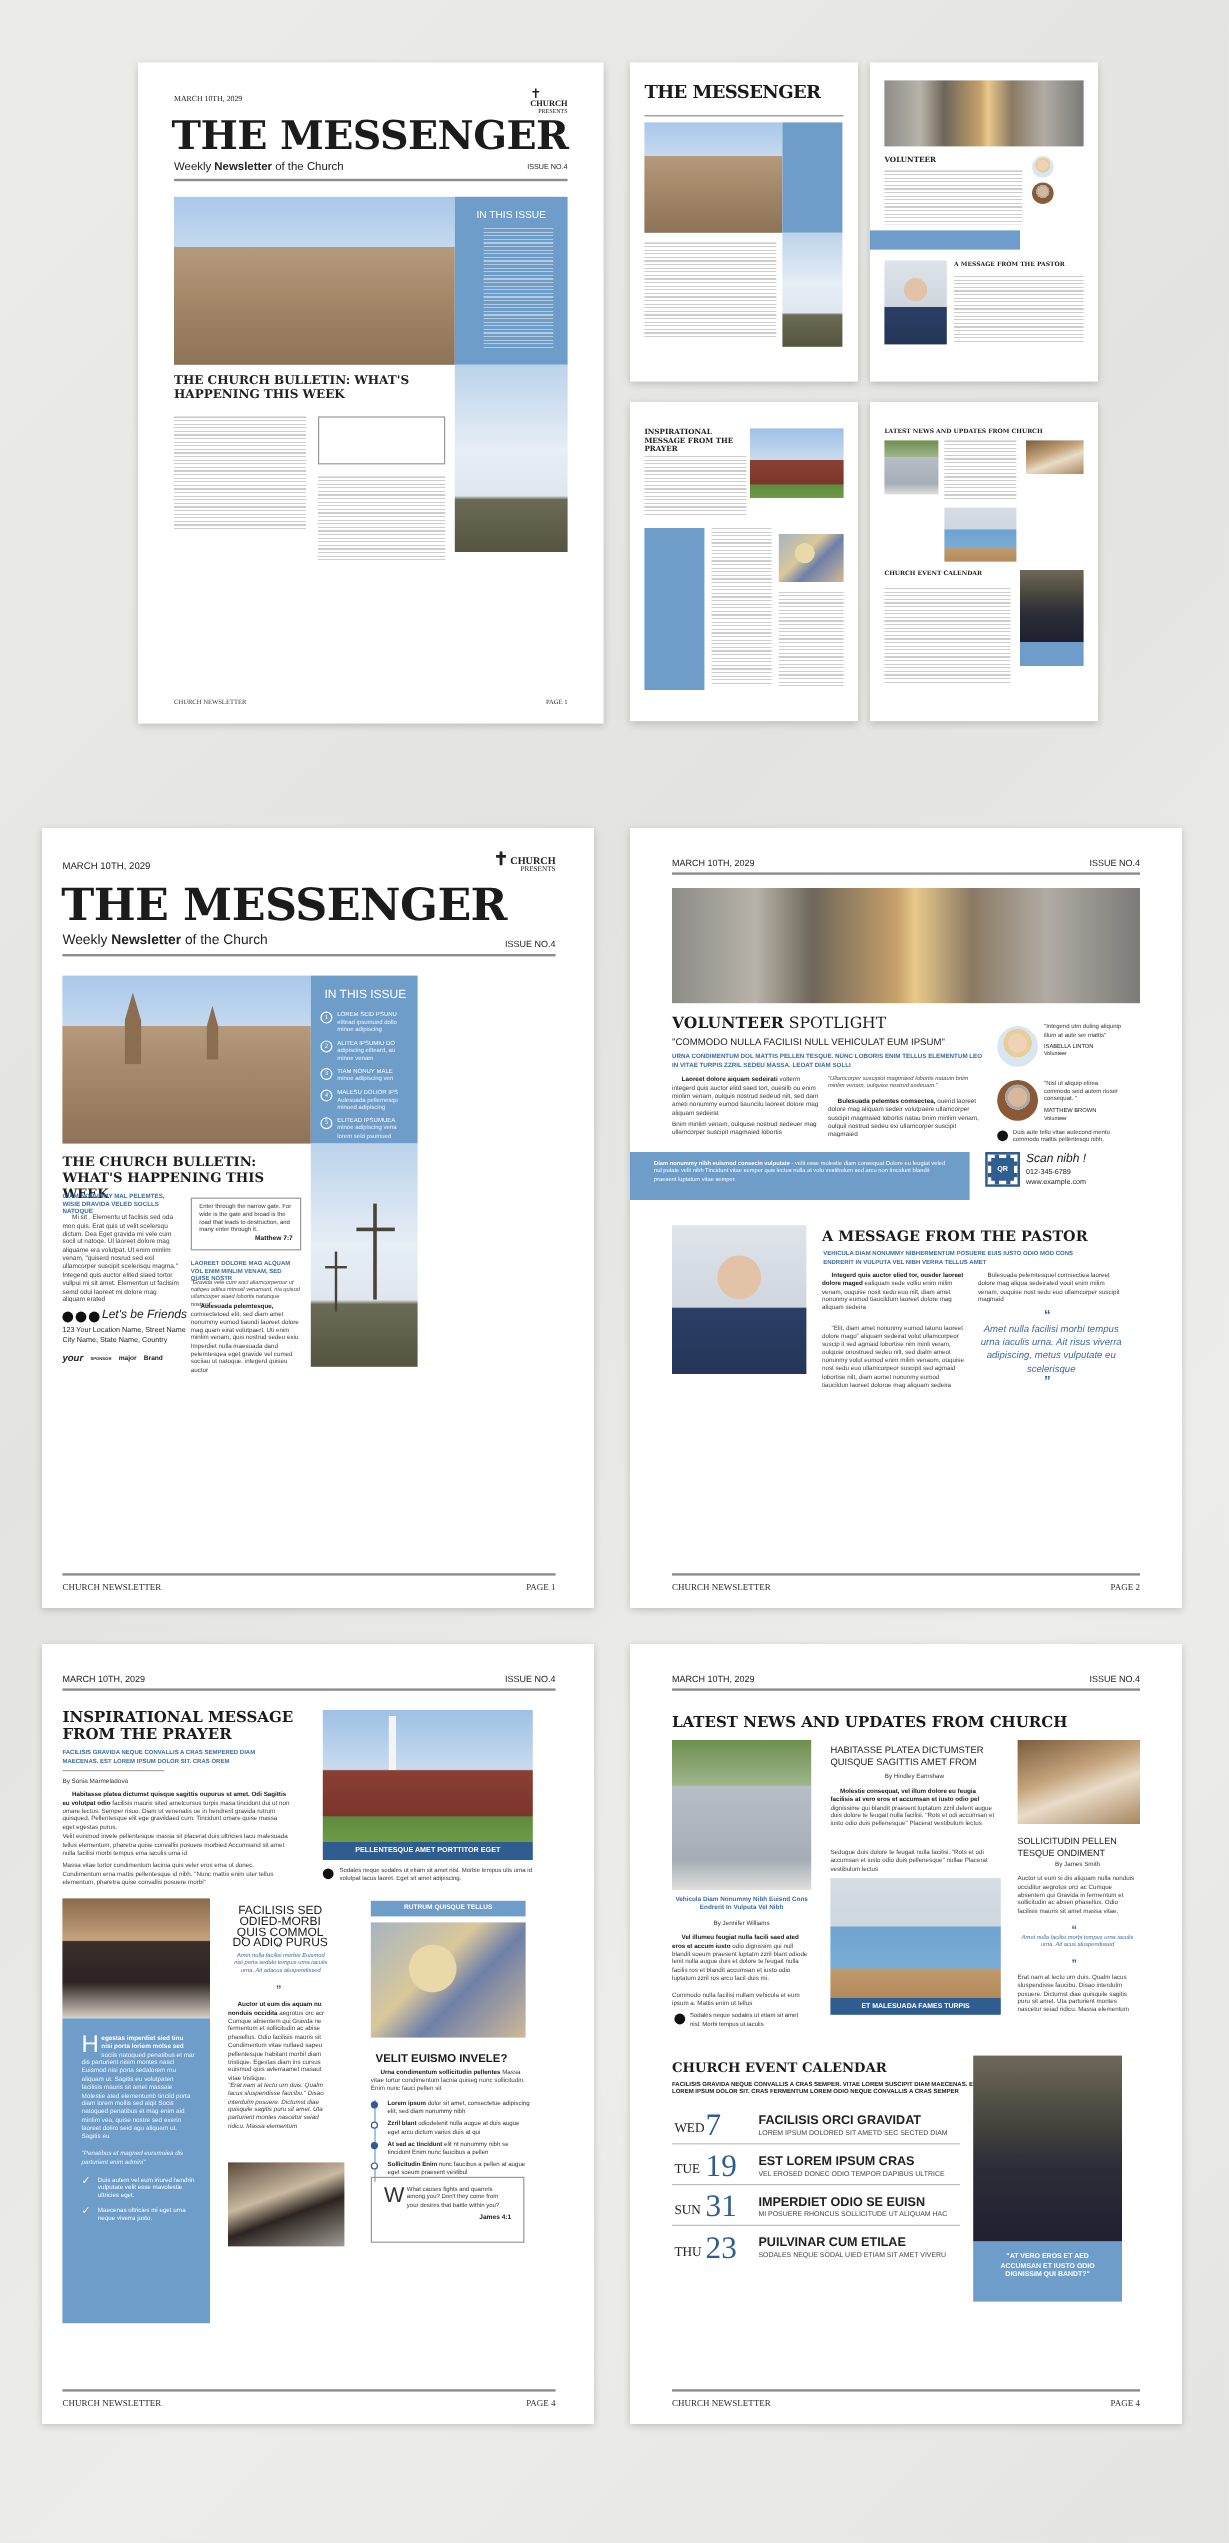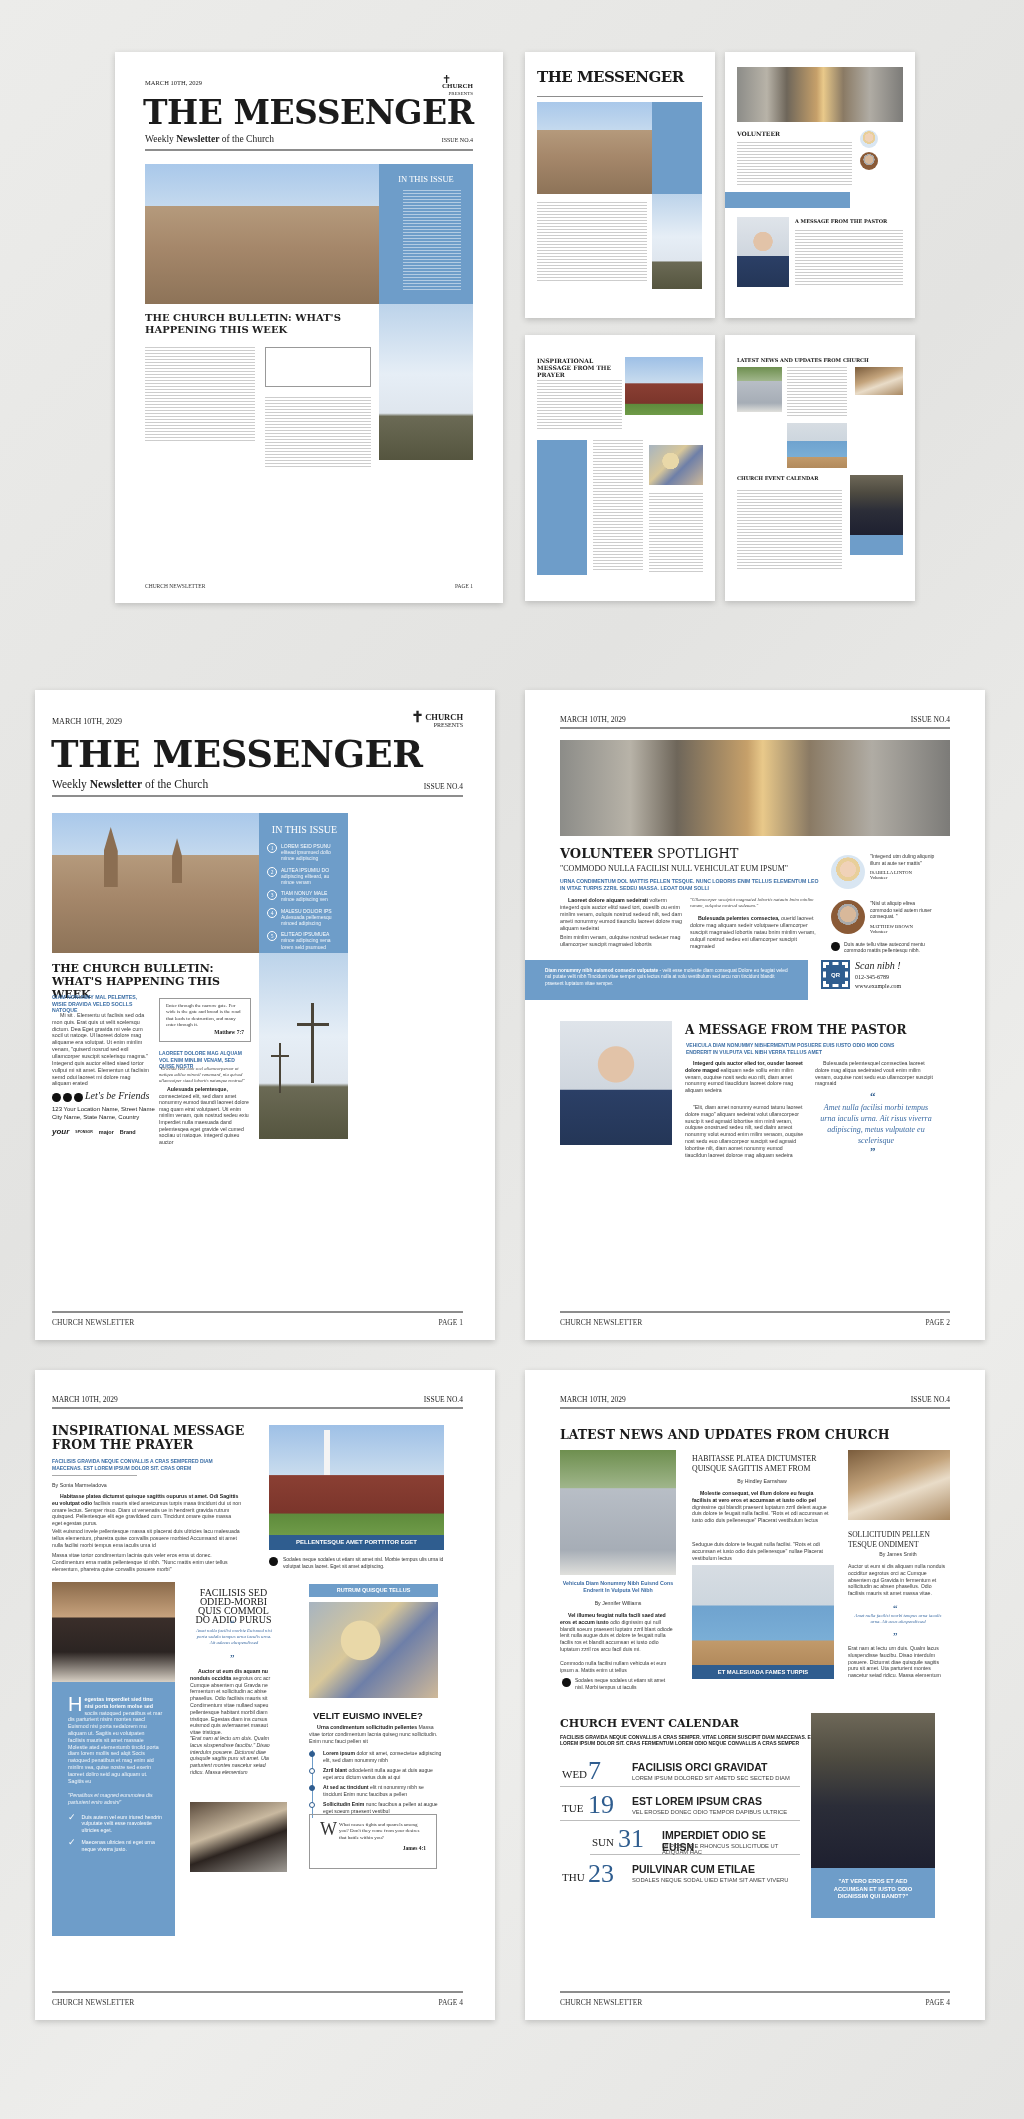--- a/index.html
+++ b/index.html
@@ -1,20 +1,20 @@
 <!DOCTYPE html>
 <html><head>
 <meta charset="utf-8">
 <style>
 *{box-sizing:border-box;margin:0;padding:0}
 html,body{width:1024px;height:2119px;overflow:hidden}
 body{background:#e9e9e7;background-image:linear-gradient(135deg,#ececea 0%,#e3e3e1 40%,#ededeb 70%,#e4e4e2 100%);font-family:"Liberation Sans",sans-serif;color:#222;position:relative}
 .page{position:absolute;background:#fff;box-shadow:0 2px 6px rgba(0,0,0,.18);overflow:hidden}
 .serif{font-family:"DejaVu Serif","Liberation Serif",serif}
-.lserif{font-family:Liberation Serif, serif}
+.lserif{font-family:Liberation Sans, sans-serif}
 .blue{color:#2f5d8f}
 .abs{position:absolute}
 .ph-church{background:linear-gradient(180deg,#a9c8ea 0%,#c4d9ee 30%,#b59a7c 30%,#a5876a 60%,#8d7358 100%)}
 .ph-cross{background:linear-gradient(180deg,#bcd3ea 0%,#e6eef6 45%,#dfe6ee 70%,#6b6a55 72%,#55553f 100%)}
 .ph-interior{background:linear-gradient(90deg,#8c8c88 0%,#b8b3a8 18%,#6e665a 30%,#c6a06a 48%,#e9c98a 52%,#8a7a64 64%,#b0aca4 80%,#7c7b78 100%)}
 .ph-person{background:radial-gradient(circle at 50% 35%,#e2c3a8 0 18%,transparent 19%),linear-gradient(180deg,#dfe4ea 0%,#cfd6de 55%,#2b3f66 56%,#243657 100%)}
 .ph-brick{background:linear-gradient(180deg,#9ec0e6 0%,#c9dcee 45%,#8a3f33 46%,#7b352b 80%,#5e8b3c 81%,#6f9b48 100%)}
 .ph-group{background:linear-gradient(180deg,#6e8f4f 0%,#9fb58a 30%,#b8bec6 31%,#a6adb6 80%,#e0e0dc 100%)}
 .ph-warm{background:linear-gradient(180deg,#8a6a4a 0%,#c7a27d 35%,#3a2e2a 36%,#2b2422 70%,#d8d0c4 100%)}
 .ph-fresco{background:radial-gradient(circle at 40% 40%,#e9d8a8 0 20%,transparent 21%),linear-gradient(135deg,#a7b4c0 0%,#d9c89a 40%,#6e7fa8 60%,#cfb999 100%)}
@@ -389,21 +389,21 @@
         <span class="cal-num">7</span>
         <span class="cal-t">FACILISIS ORCI GRAVIDAT</span>
         <span class="cal-s">LOREM IPSUM DOLORED SIT AMETD SEC SECTED DIAM</span>
       </div>
       <div class="cal-row" style="top: 34px;">
         <span class="cal-dow">TUE</span>
         <span class="cal-num">19</span>
         <span class="cal-t">EST LOREM IPSUM CRAS</span>
         <span class="cal-s">VEL EROSED DONEC ODIO TEMPOR DAPIBUS ULTRICE</span>
       </div>
-      <div class="cal-row" style="top: 68px; margin-left: 30px;">
+      <div class="cal-row" style="top: 68px;">
         <span class="cal-dow">SUN</span>
         <span class="cal-num">31</span>
         <span class="cal-t">IMPERDIET ODIO SE EUISN</span>
         <span class="cal-s">MI POSUERE RHONCUS SOLLICITUDE UT ALIQUAM HAC</span>
       </div>
       <div class="cal-row" style="top: 102px; border-bottom: none;">
         <span class="cal-dow">THU</span>
         <span class="cal-num">23</span>
         <span class="cal-t">PUILVINAR CUM ETILAE</span>
         <span class="cal-s">SODALES NEQUE SODAL UIED ETIAM SIT AMET VIVERU</span>

